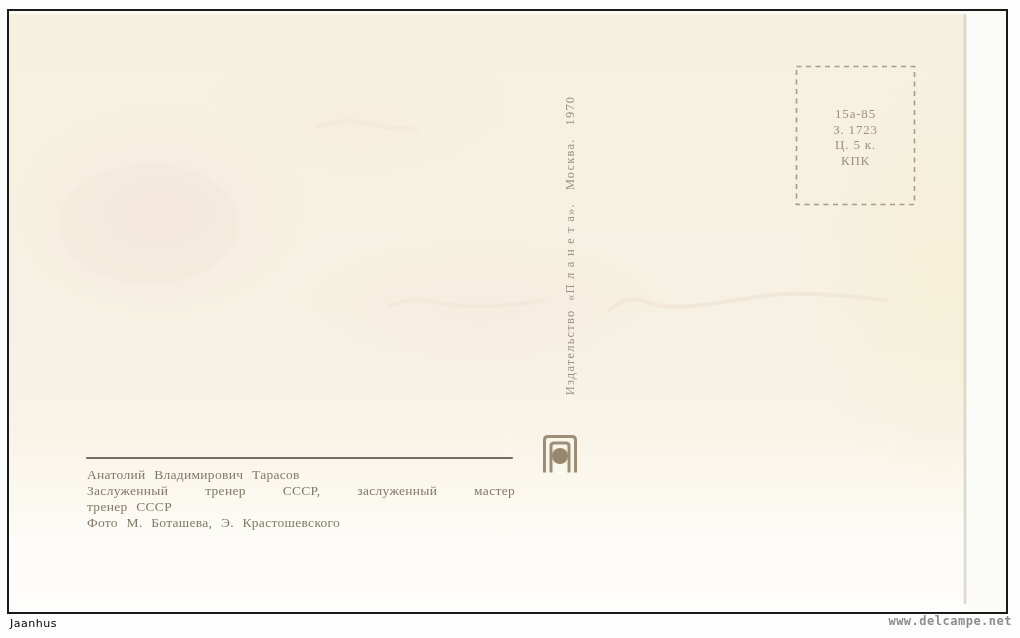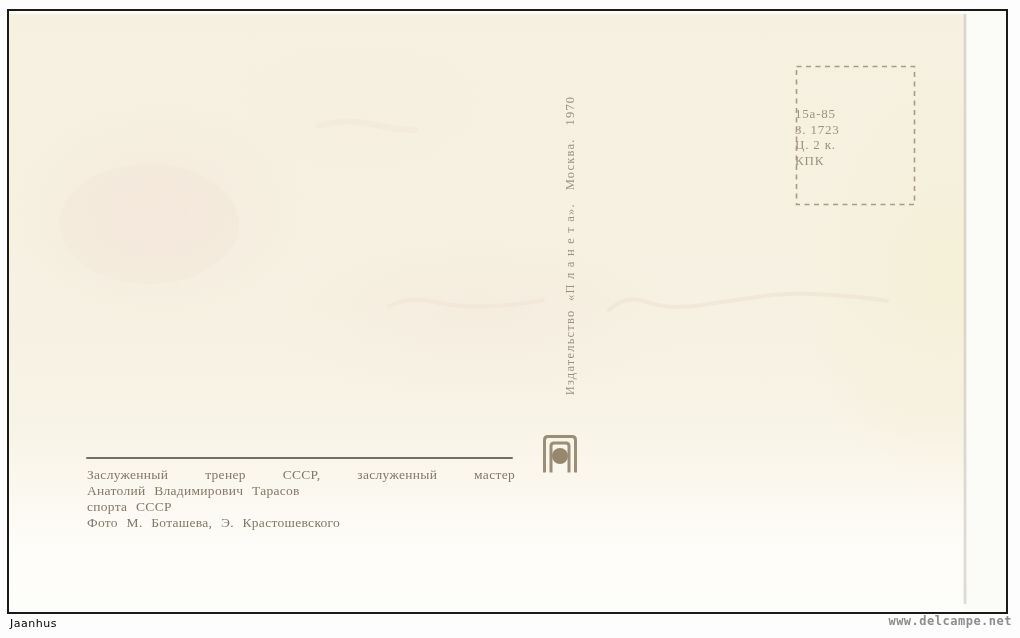--- a/index.html
+++ b/index.html
@@ -53,20 +53,21 @@
   .stamp-box {
     position: absolute;
     left: 786px; top: 51px;
     width: 121px; height: 141px;
   }
   .stamp-box svg { position: absolute; left: 0; top: 0; }
   .stamp-text {
     position: absolute;
     left: 0; top: 41px;
     width: 100%;
+    text-align: center;
     font-size: 13px;
     line-height: 15.5px;
     color: #a0917f;
     letter-spacing: 0.8px;
   }
   
   .imprint {
     position: absolute;
     left: 397px; top: 223px;
     width: 330px; height: 17px;
@@ -154,41 +155,41 @@
       <ellipse cx="140" cy="210" rx="90" ry="60" fill="#f0dcd4" opacity="0.18"></ellipse>
     </svg>
 
     <div class="stamp-box">
       <svg width="121" height="141" viewBox="0 0 121 141">
         <rect x="1.5" y="1.5" width="118" height="138" fill="none" stroke="#a89a86" stroke-width="1.6" stroke-dasharray="5 4.5"></rect>
       </svg>
       <div class="stamp-text">
         <div>15а-85</div>
         <div>З. 1723</div>
-        <div>Ц. 2 к.</div>
+        <div>Ц. 5 к.</div>
         <div>КПК</div>
       </div>
     </div>
 
     <div class="imprint">Издательство  «П л а н е т а».   Москва.   1970</div>
 
     <svg class="logo" width="40" height="41" viewBox="0 0 40 41">
       <g fill="none" stroke="#9c8d77" stroke-width="3" stroke-linecap="square">
         <path d="M4.5,39 V8 Q4.5,4.5 8,4.5 H32 Q35.5,4.5 35.5,8 V39"></path>
         <path d="M11,39 V14 Q11,11 14,11 H26 Q29,11 29,14 V39"></path>
       </g>
       <circle cx="20" cy="24" r="8" fill="#97876e"></circle>
     </svg>
 
     <div class="caption-rule"></div>
 
     <div class="caption">
+      <div class="ln">Анатолий Владимирович Тарасов</div>
       <div class="ln ln-justify">Заслуженный тренер СССР, заслуженный мастер</div>
-      <div class="ln">Анатолий Владимирович Тарасов</div>
-      <div class="ln">спорта СССР</div>
+      <div class="ln">тренер СССР</div>
       <div class="ln">Фото М. Боташева, Э. Крастошевского</div>
     </div>
 
     <div class="card-edge"></div>
   </div>
 </div>
 
 <div class="scan-frame"></div>
 
 <div class="wm-left">Jaanhus</div>

